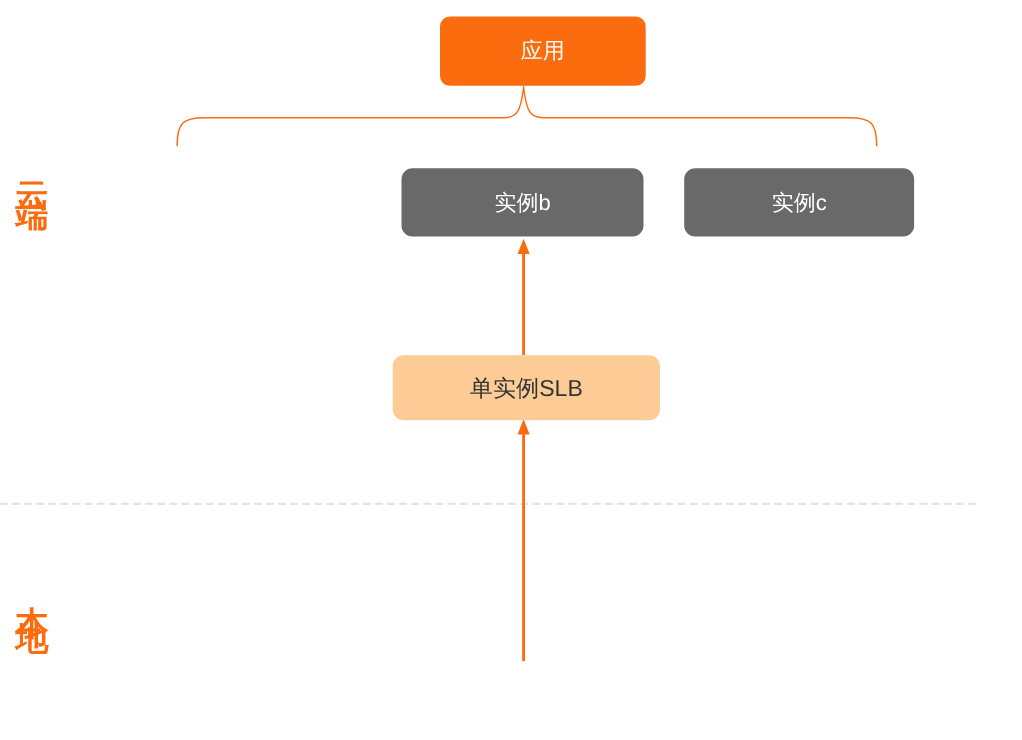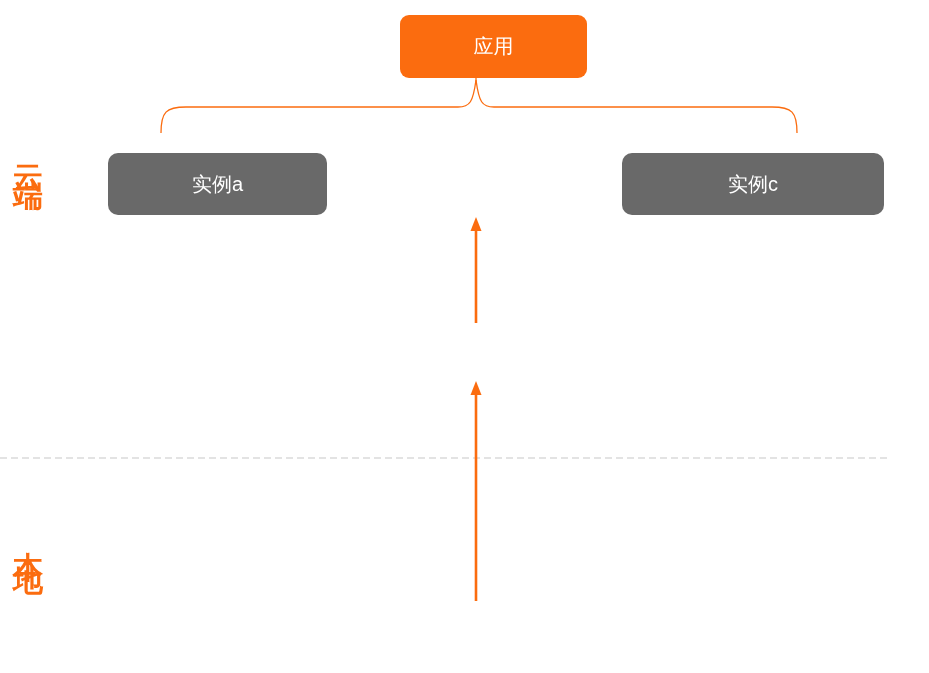--- a/index.html
+++ b/index.html
@@ -35,21 +35,21 @@
     border-radius:10px;
   }
   .node-lightorange{
     background:var(--light_orange);
     color:var(--slb_text);
     border-radius:10px;
   }
   .app-box{left:400px;top:15px;width:187px;height:63px;}
   .instance-a{left:108px;top:153px;width:219px;height:62px;}
   .instance-b{left:365px;top:153px;width:220px;height:62px;}
-  .instance-c{left:622px;top:153px;width:262px;height:62px;}
+  .instance-c{left:622px;top:153px;width:209px;height:62px;}
   .slb-box{left:357px;top:323px;width:243px;height:59px;font-size:21px;}
   .local-box{left:380px;top:601px;width:192px;height:62px;}
   .zone-label{
     position:absolute;
     left:13px;
     color:var(--orange);
     font-weight:bold;
     font-size:30px;
     writing-mode:vertical-lr;
     text-orientation:upright;
@@ -85,18 +85,19 @@
       <line x1="476" y1="601" x2="476" y2="393" stroke="var(--orange)" stroke-width="2.6"></line>
       <polygon points="476,381 470.5,395 481.5,395" fill="var(--orange)"></polygon>
     </g>
   </svg>
 
   <div class="zone-label zone-cloud">云端</div>
   <div class="zone-label zone-local">本地</div>
 
   <div class="node node-orange app-box">应用</div>
 
-  <div class="node node-gray instance-a">实例a</div>
+  <div class="node node-gray instance-b">实例b</div>
   <div class="node node-gray instance-c">实例c</div>
 
+  <div class="node node-lightorange slb-box">单实例SLB</div>
 
 
 </div>
 
 </body></html>

